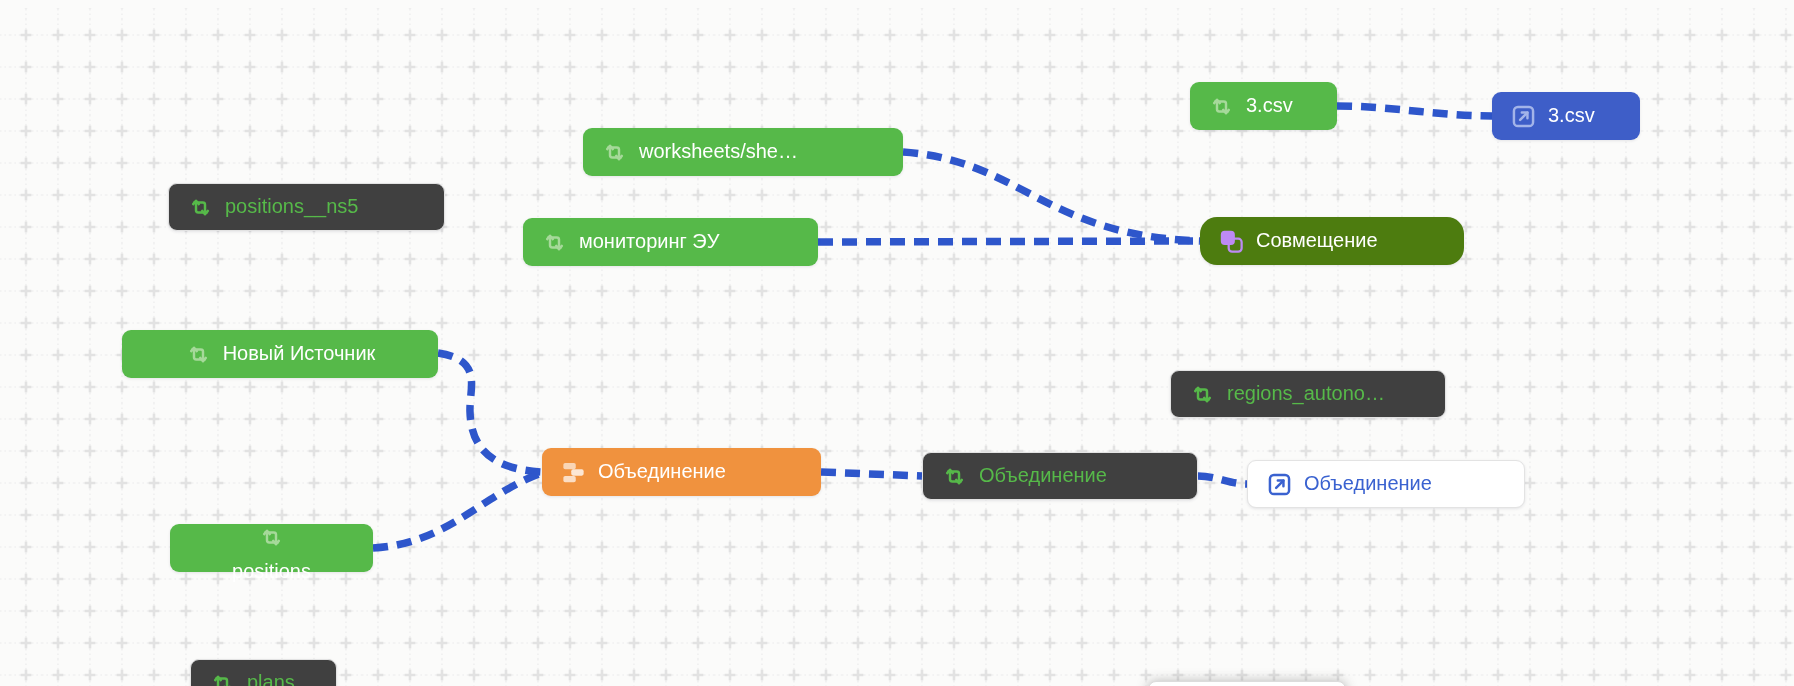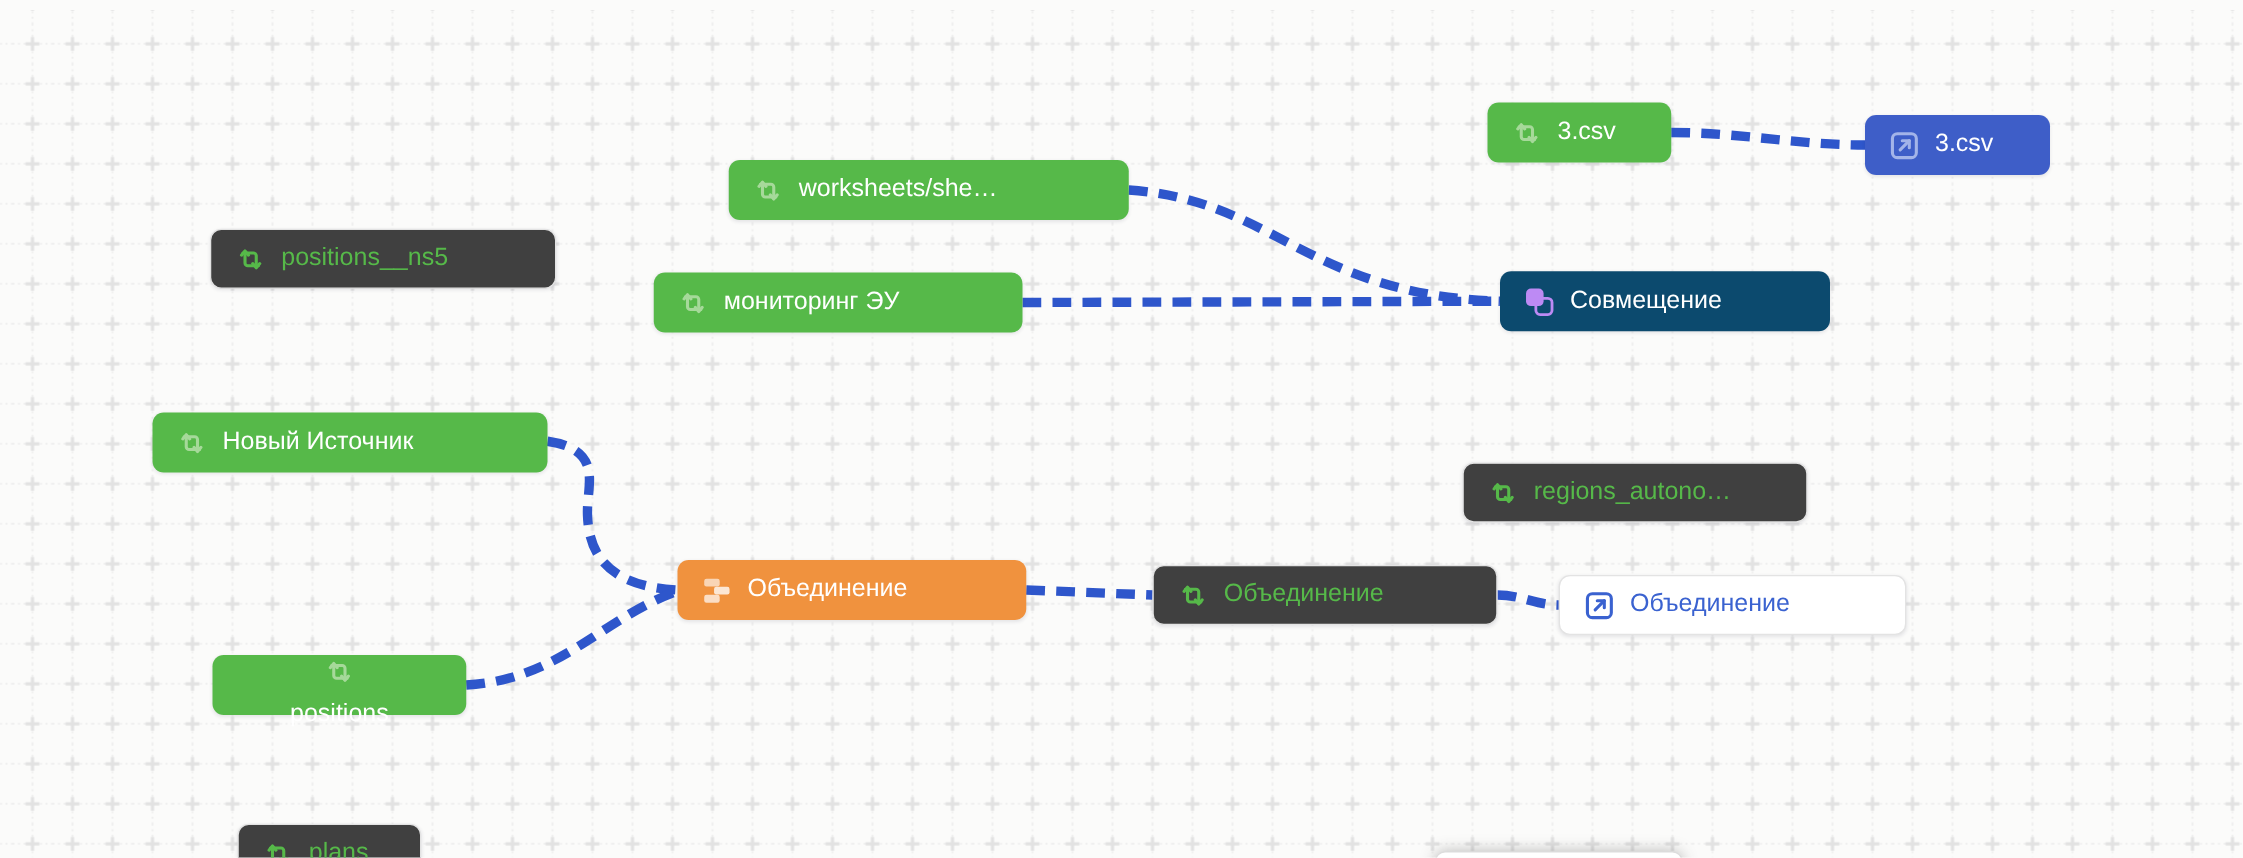--- a/index.html
+++ b/index.html
@@ -20,21 +20,21 @@
     cursor:pointer;
   }
   .node .nicon{display:inline-flex;width:27px;height:27px;flex:0 0 auto;}
   .node .nicon svg{width:27px;height:27px;}
   .node .nlabel{line-height:1;transform:translateY(-1px);}
   
   .solid-green{background:#56b949;color:#ffffff;}
   .solid-green .nicon{color:#a6d99a;}
   .solid-blue{background:#3e5ec8;color:#ffffff;}
   .solid-blue .nicon{color:#a3b4e9;}
-  .solid-purple{background:#0c4a6e;color:#ffffff;}
+  .solid-purple{background:#4d7c0f;color:#ffffff;border-radius:17px;}
   .solid-purple .nicon{color:#bd8af4;}
   .solid-orange{background:#f0923e;color:#ffffff;}
   .solid-orange .nicon{color:#ffffff;}
   .ghost-green{background:#404040;color:#56b949;border:1.5px solid #e3e3e3;}
   .ghost-green .nicon{color:#56b949;}
   .ghost-blue{background:#ffffff;color:#3a62d0;border:1.5px solid #e3e3e3;}
   .ghost-blue .nicon{color:#3a62d0;}
   .edge{fill:none;stroke:#2e56cb;stroke-width:7.5;stroke-dasharray:15 9;stroke-linecap:butt;stroke-linejoin:round;cursor:pointer;}
   .cutoff-node{
     position:absolute;left:1148px;top:681px;width:196px;height:34px;
@@ -124,21 +124,21 @@
       </div>
       <div class="node solid-purple" style="left: 1200px; top: 217px; width: 264px;">
         <span class="nicon">
           <svg viewBox="0 0 24 24">
             <rect x="2.5" y="2.5" width="12.5" height="12.5" rx="3.5" fill="currentColor"></rect>
             <rect x="9.5" y="9.5" width="11.5" height="11.5" rx="3" fill="none" stroke="currentColor" stroke-width="2"></rect>
           </svg>
         </span>
         <span class="nlabel">Совмещение</span>
       </div>
-      <div class="node solid-green" style="left: 122px; top: 330px; width: 316px;">
+      <div class="node solid-green" style="left: 122px; top: 330px; width: 316px; justify-content: center;">
         <span class="nicon">
           <svg viewBox="0 0 24 24" fill="none" stroke="currentColor" stroke-width="2.2" stroke-linecap="round" stroke-linejoin="round">
             <path d="M8 6.5v8a2 2 0 0 0 2 2h7.5"></path>
             <path d="M5.5 9 8 6l2.5 3"></path>
             <path d="M16 17.5v-8a2 2 0 0 0-2-2H6.5"></path>
             <path d="M13.5 15 16 18l2.5-3"></path>
           </svg>
         </span>
         <span class="nlabel">Новый Источник</span>
       </div>

